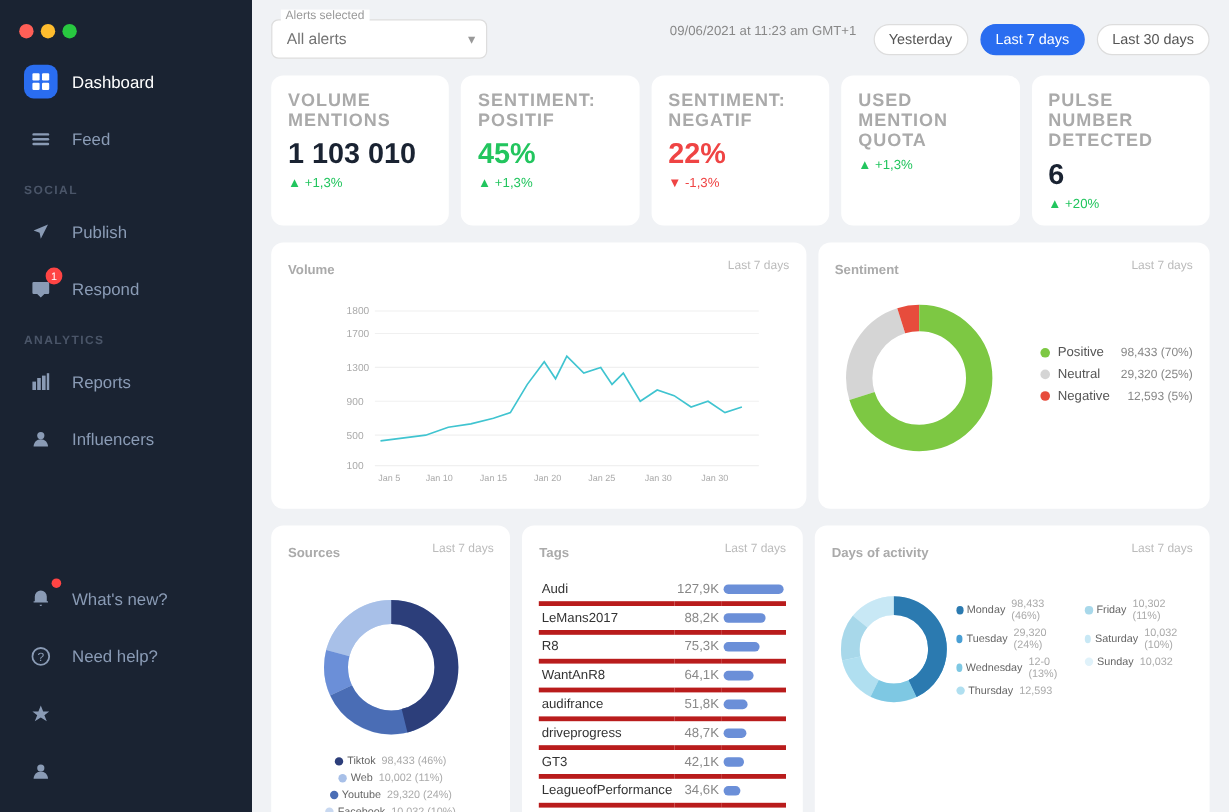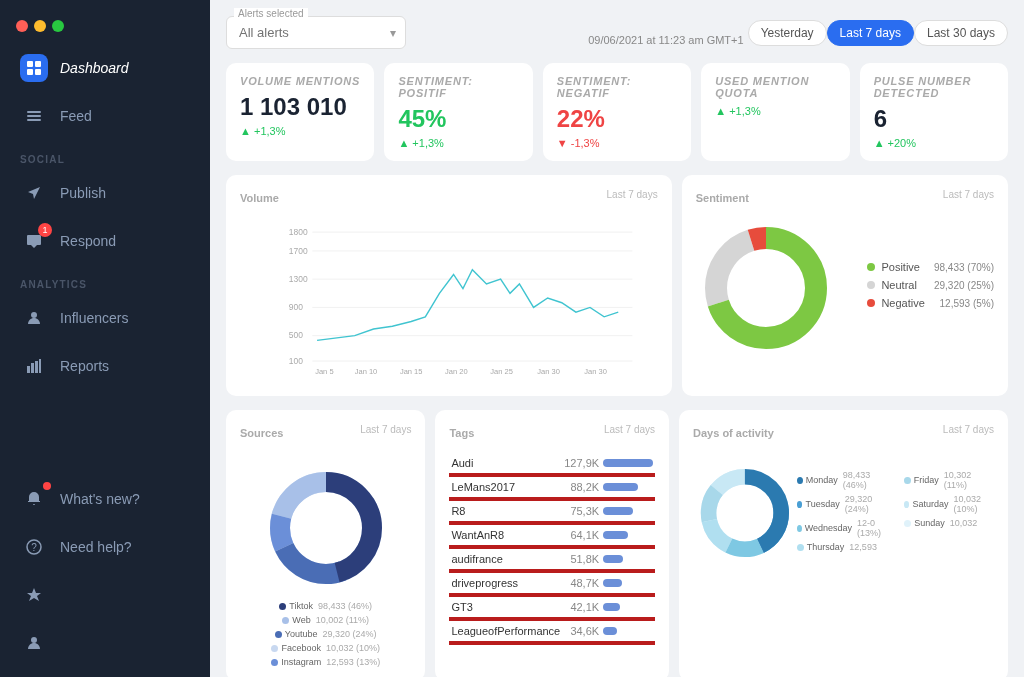--- a/index.html
+++ b/index.html
@@ -8,50 +8,50 @@
     
     .sidebar { width: 210px; min-width: 210px; background: #1a2332; display: flex; flex-direction: column; height: 677px; }
     .sidebar-top { padding: 12px 0 0 0; }
     .window-controls { display: flex; gap: 6px; padding: 8px 16px 12px; }
     .wc { width: 12px; height: 12px; border-radius: 50%; }
     .wc-red { background: #ff5f57; }
     .wc-yellow { background: #febc2e; }
     .wc-green { background: #28c840; }
 
     .nav-item { display: flex; align-items: center; gap: 12px; padding: 10px 20px; color: #8a9bb5; cursor: pointer; font-size: 14px; font-weight: 500; }
-    .nav-item.active { color: #fff; font-style: italic; }
+    .nav-item.active { color: #fff; }
     .nav-item .icon-box { width: 28px; height: 28px; border-radius: 8px; display: flex; align-items: center; justify-content: center; font-size: 14px; flex-shrink: 0; }
     .nav-item.active .icon-box { background: #2a6df0; }
     .nav-item .icon-box.respond-icon { position: relative; }
     .badge { position: absolute; top: -4px; right: -4px; background: #f44; color: #fff; font-size: 9px; width: 14px; height: 14px; border-radius: 50%; display: flex; align-items: center; justify-content: center; }
 
     .section-label { color: #4a5568; font-size: 10px; font-weight: 700; letter-spacing: 1.2px; padding: 14px 20px 4px; text-transform: uppercase; }
 
     .sidebar-bottom { margin-top: auto; padding-bottom: 10px; }
     .sidebar-bottom .nav-item .icon-box { background: none; }
 
     
     .main { flex: 1; overflow-y: auto; overflow-x: hidden; padding: 16px; background: #f0f2f5; }
 
     
     .topbar { display: flex; align-items: center; justify-content: space-between; margin-bottom: 14px; }
     .alert-select-wrap { position: relative; }
     .alert-select-label { font-size: 10px; color: #999; position: absolute; top: -8px; left: 8px; background: #fff; padding: 0 4px; }
     .alert-select { border: 1px solid #ddd; border-radius: 6px; padding: 8px 32px 8px 12px; font-size: 13px; color: #737373; background: #fff; appearance: none; min-width: 180px; cursor: pointer; }
     .alert-select-arrow { position: absolute; right: 10px; top: 50%; transform: translateY(-50%); color: #999; font-size: 12px; pointer-events: none; }
 
-    .topbar-right { display: flex; align-items: flex-end; }
+    .topbar-right { display: flex; align-items: flex-start; gap: 10px; }
     .datetime { font-size: 11px; color: #888; margin-right: 4px; }
     .date-btn { padding: 5px 12px; border-radius: 20px; border: 1px solid #ddd; font-size: 12px; cursor: pointer; background: #fff; color: #555; }
     .date-btn.active { background: #2a6df0; color: #fff; border-color: #2a6df0; }
 
     
     .stat-cards { display: flex; gap: 10px; margin-bottom: 14px; }
     .stat-card { flex: 1; background: #fff; border-radius: 10px; padding: 12px 14px; }
-    .stat-card-label { font-size: 11px; font-weight: 700; color: #aaa; letter-spacing: 0.8px; text-transform: uppercase; margin-bottom: 6px; font-style: italic; }
+    .stat-card-label { font-size: 15px; font-weight: 700; color: #aaa; letter-spacing: 0.8px; text-transform: uppercase; margin-bottom: 6px; }
     .stat-card-value { font-size: 24px; font-weight: 700; color: #1a2332; margin-bottom: 4px; }
     .stat-card-delta { font-size: 11px; }
     .delta-up { color: #22c55e; }
     .delta-down { color: #ef4444; }
 
     
     .charts-row { display: flex; gap: 10px; margin-bottom: 14px; }
     .chart-card { background: #fff; border-radius: 10px; padding: 14px; }
     .chart-card.volume { flex: 1.4; }
     .chart-card.sentiment { flex: 1; }
@@ -152,37 +152,37 @@
         <div class="badge">1</div>
       </div>
       <span>Respond</span>
     </div>
 
     <div class="section-label">ANALYTICS</div>
 
     <div class="nav-item">
       <div class="icon-box">
         <svg width="16" height="16" viewBox="0 0 16 16" fill="#8a9bb5">
-            <circle cx="8" cy="5" r="3"></circle>
-            <path d="M2 14c0-3.3 2.7-6 6-6s6 2.7 6 6"></path>
-          </svg>
-      </div>
-      <span>Influencers</span>
-    </div>
-
-    <div class="nav-item">
-      <div class="icon-box">
-        <svg width="16" height="16" viewBox="0 0 16 16" fill="#8a9bb5">
             <rect x="1" y="8" width="3" height="7"></rect>
             <rect x="5" y="5" width="3" height="10"></rect>
             <rect x="9" y="3" width="3" height="12"></rect>
             <rect x="13" y="1" width="2" height="14"></rect>
           </svg>
       </div>
       <span>Reports</span>
+    </div>
+
+    <div class="nav-item">
+      <div class="icon-box">
+        <svg width="16" height="16" viewBox="0 0 16 16" fill="#8a9bb5">
+            <circle cx="8" cy="5" r="3"></circle>
+            <path d="M2 14c0-3.3 2.7-6 6-6s6 2.7 6 6"></path>
+          </svg>
+      </div>
+      <span>Influencers</span>
     </div>
   </div>
 
   <div class="sidebar-bottom">
     <div class="nav-item">
       <div class="icon-box" style="position:relative;">
         <svg width="16" height="16" viewBox="0 0 16 16" fill="#8a9bb5">
             <path d="M8 1a5 5 0 00-5 5v4H2v1h12v-1h-1V6A5 5 0 008 1zM7 13a1 1 0 002 0z"></path>
           </svg>
         <div style="position:absolute;top:-3px;right:-3px;width:8px;height:8px;border-radius:50%;background:#f44;"></div>

